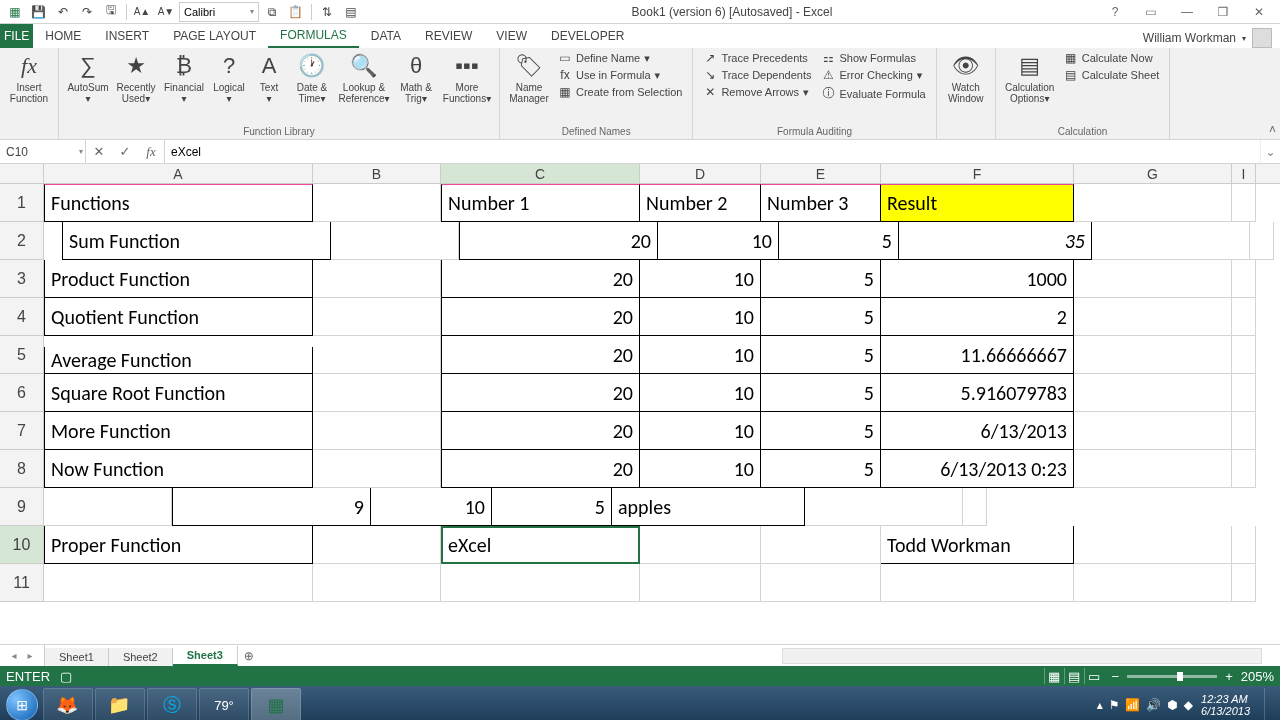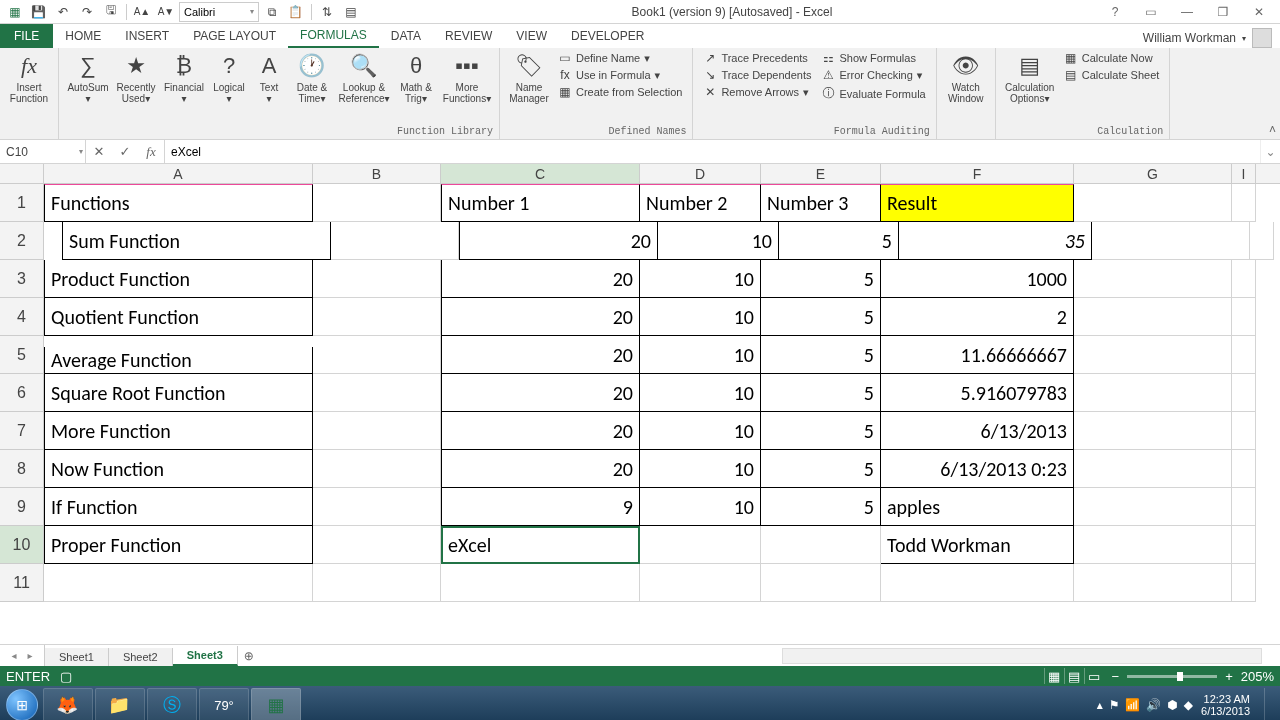--- a/index.html
+++ b/index.html
@@ -10,30 +10,30 @@
 .qat { display: flex; gap: 2px; align-items: center; }
 .qat-btn { width: 22px; height: 20px; display: flex; align-items: center; justify-content: center; color: #444; cursor: pointer; font-size: 12px; }
 .qat-sep { width: 1px; height: 16px; background: #ccc; margin: 0 2px; }
 .font-box { height: 20px; border: 1px solid #ccc; padding: 0 4px; font-size: 11px; background: #fff; display: flex; align-items: center; }
 .title-center { flex: 1; text-align: center; font-size: 12px; color: #444; }
 .title-right { display: flex; gap: 10px; align-items: center; padding-right: 4px; }
 .winbtn { width: 26px; height: 20px; display: flex; align-items: center; justify-content: center; color: #666; cursor: pointer; }
 
 
 .ribbon-tabs { height: 24px; background: #fff; display: flex; align-items: flex-end; padding-left: 0; }
-.file-tab { background: #217346; color: #fff; padding: 4px 14px; font-size: 12px; height: 24px; display: flex; align-items: center; cursor: pointer; }
+.file-tab { background: #217346; color: #fff; padding: 4px 4px; font-size: 12px; height: 24px; display: flex; align-items: center; cursor: pointer; }
 .rtab { padding: 4px 12px; font-size: 12px; color: #444; cursor: pointer; height: 24px; display: flex; align-items: center; }
 .rtab.active { color: #217346; border-bottom: 2px solid #217346; }
 .user-area { margin-left: auto; padding-right: 8px; display: flex; align-items: center; gap: 6px; font-size: 12px; color: #444; }
 
 
 .ribbon { height: 92px; background: #f1f1f1; border-bottom: 1px solid #d4d4d4; display: flex; position: relative; }
 .rgroup { border-right: 1px solid #d4d4d4; padding: 2px 6px 0 6px; display: flex; flex-direction: column; }
 .rgroup-body { flex: 1; display: flex; align-items: flex-start; gap: 2px; }
-.rgroup-label { text-align: right; font-size: 10px; color: #666; padding: 2px 0; font-family: Liberation Mono, monospace; }
+.rgroup-label { text-align: center; font-size: 10px; color: #666; padding: 2px 0; }
 .big-btn { width: 46px; display: flex; flex-direction: column; align-items: center; gap: 2px; padding: 2px; cursor: pointer; }
 .big-btn .ico { font-size: 22px; color: #444; height: 28px; display: flex; align-items: center; justify-content: center; }
 .big-btn .lbl { font-size: 10px; text-align: center; line-height: 11px; color: #444; }
 .small-row { display: flex; flex-direction: column; gap: 1px; }
 .small-btn { display: flex; align-items: center; gap: 4px; padding: 1px 4px; font-size: 11px; color: #444; cursor: pointer; white-space: nowrap; }
 .small-btn .sico { width: 14px; text-align: center; font-size: 12px; }
 .collapse-btn { position: absolute; right: 4px; bottom: 2px; color: #666; cursor: pointer; font-size: 12px; }
 
 
 .formula-row { height: 24px; border-bottom: 1px solid #d4d4d4; display: flex; align-items: stretch; background: #fff; }
@@ -83,21 +83,21 @@
 .zoom-thumb { position: absolute; left: 55%; top: -3px; width: 6px; height: 9px; background: #fff; }
 
 
 .taskbar { height: 38px; background: linear-gradient(#3b5c7a, #1a3a56); display: flex; align-items: center; padding: 0 2px; }
 .start { width: 40px; height: 34px; display: flex; align-items: center; justify-content: center; }
 .start-orb { width: 32px; height: 32px; border-radius: 50%; background: radial-gradient(circle at 30% 30%, #7fc4ff, #0a5bb0); border: 1px solid rgba(255,255,255,.3); display: flex; align-items: center; justify-content: center; color: #fff; font-size: 14px; }
 .tbtn { width: 50px; height: 34px; margin: 0 1px; background: rgba(255,255,255,.08); border: 1px solid rgba(255,255,255,.15); border-radius: 2px; display: flex; align-items: center; justify-content: center; cursor: pointer; font-size: 18px; }
 .tbtn.active { background: rgba(255,255,255,.25); }
 .tray { margin-left: auto; display: flex; align-items: center; gap: 8px; padding-right: 4px; color: #fff; font-size: 11px; }
 .tray-icons { display: flex; gap: 6px; font-size: 12px; }
-.clock { text-align: right; line-height: 12px; }
+.clock { line-height: 12px; font-style: italic; }
 .showdesk { width: 10px; height: 34px; border-left: 1px solid rgba(255,255,255,.2); margin-left: 6px; }
 </style>
 </head>
 <body>
 
 <div class="titlebar">
   <div class="qat">
     <div class="qat-btn" style="color:#217346">▦</div>
     <div class="qat-btn">💾</div>
     <div class="qat-btn">↶</div>
@@ -109,21 +109,21 @@
     <div class="font-box" style="width:80px">
         <span>Calibri</span>
         <span style="margin-left:auto;font-size:8px;color:#888">▾</span>
       </div>
     <div class="qat-btn">⧉</div>
     <div class="qat-btn">📋</div>
     <div class="qat-sep"></div>
     <div class="qat-btn">⇅</div>
     <div class="qat-btn">▤</div>
   </div>
-  <div class="title-center">Book1 (version 9) [Autosaved] - Excel</div>
+  <div class="title-center">Book1 (version 6) [Autosaved] - Excel</div>
   <div class="title-right">
     <div class="winbtn">?</div>
     <div class="winbtn">▭</div>
     <div class="winbtn">—</div>
     <div class="winbtn">❐</div>
     <div class="winbtn">✕</div>
   </div>
 </div>
 
 <div class="ribbon-tabs">
@@ -383,21 +383,20 @@
         <div class="cell" style="width: 128px;"></div>
         <div class="cell bD bL num" style="width: 199px;">20</div>
         <div class="cell bD num" style="width: 121px;">10</div>
         <div class="cell bD num" style="width: 120px;">5</div>
         <div class="cell bD num num" style="width: 193px;">6/13/2013 0:23</div>
         <div class="cell" style="width: 158px;"></div>
         <div class="cell" style="width: 24px;"></div>
       </div>
       <div class="row">
         <div class="rowh">9</div>
-        <div class="cell bA" style="width: 269px;">If Function</div>
         <div class="cell" style="width: 128px;"></div>
         <div class="cell bD bL num" style="width: 199px;">9</div>
         <div class="cell bD num" style="width: 121px;">10</div>
         <div class="cell bD num" style="width: 120px;">5</div>
         <div class="cell bD" style="width: 193px;">apples</div>
         <div class="cell" style="width: 158px;"></div>
         <div class="cell" style="width: 24px;"></div>
       </div>
       <div class="row">
         <div class="rowh sel">10</div>

